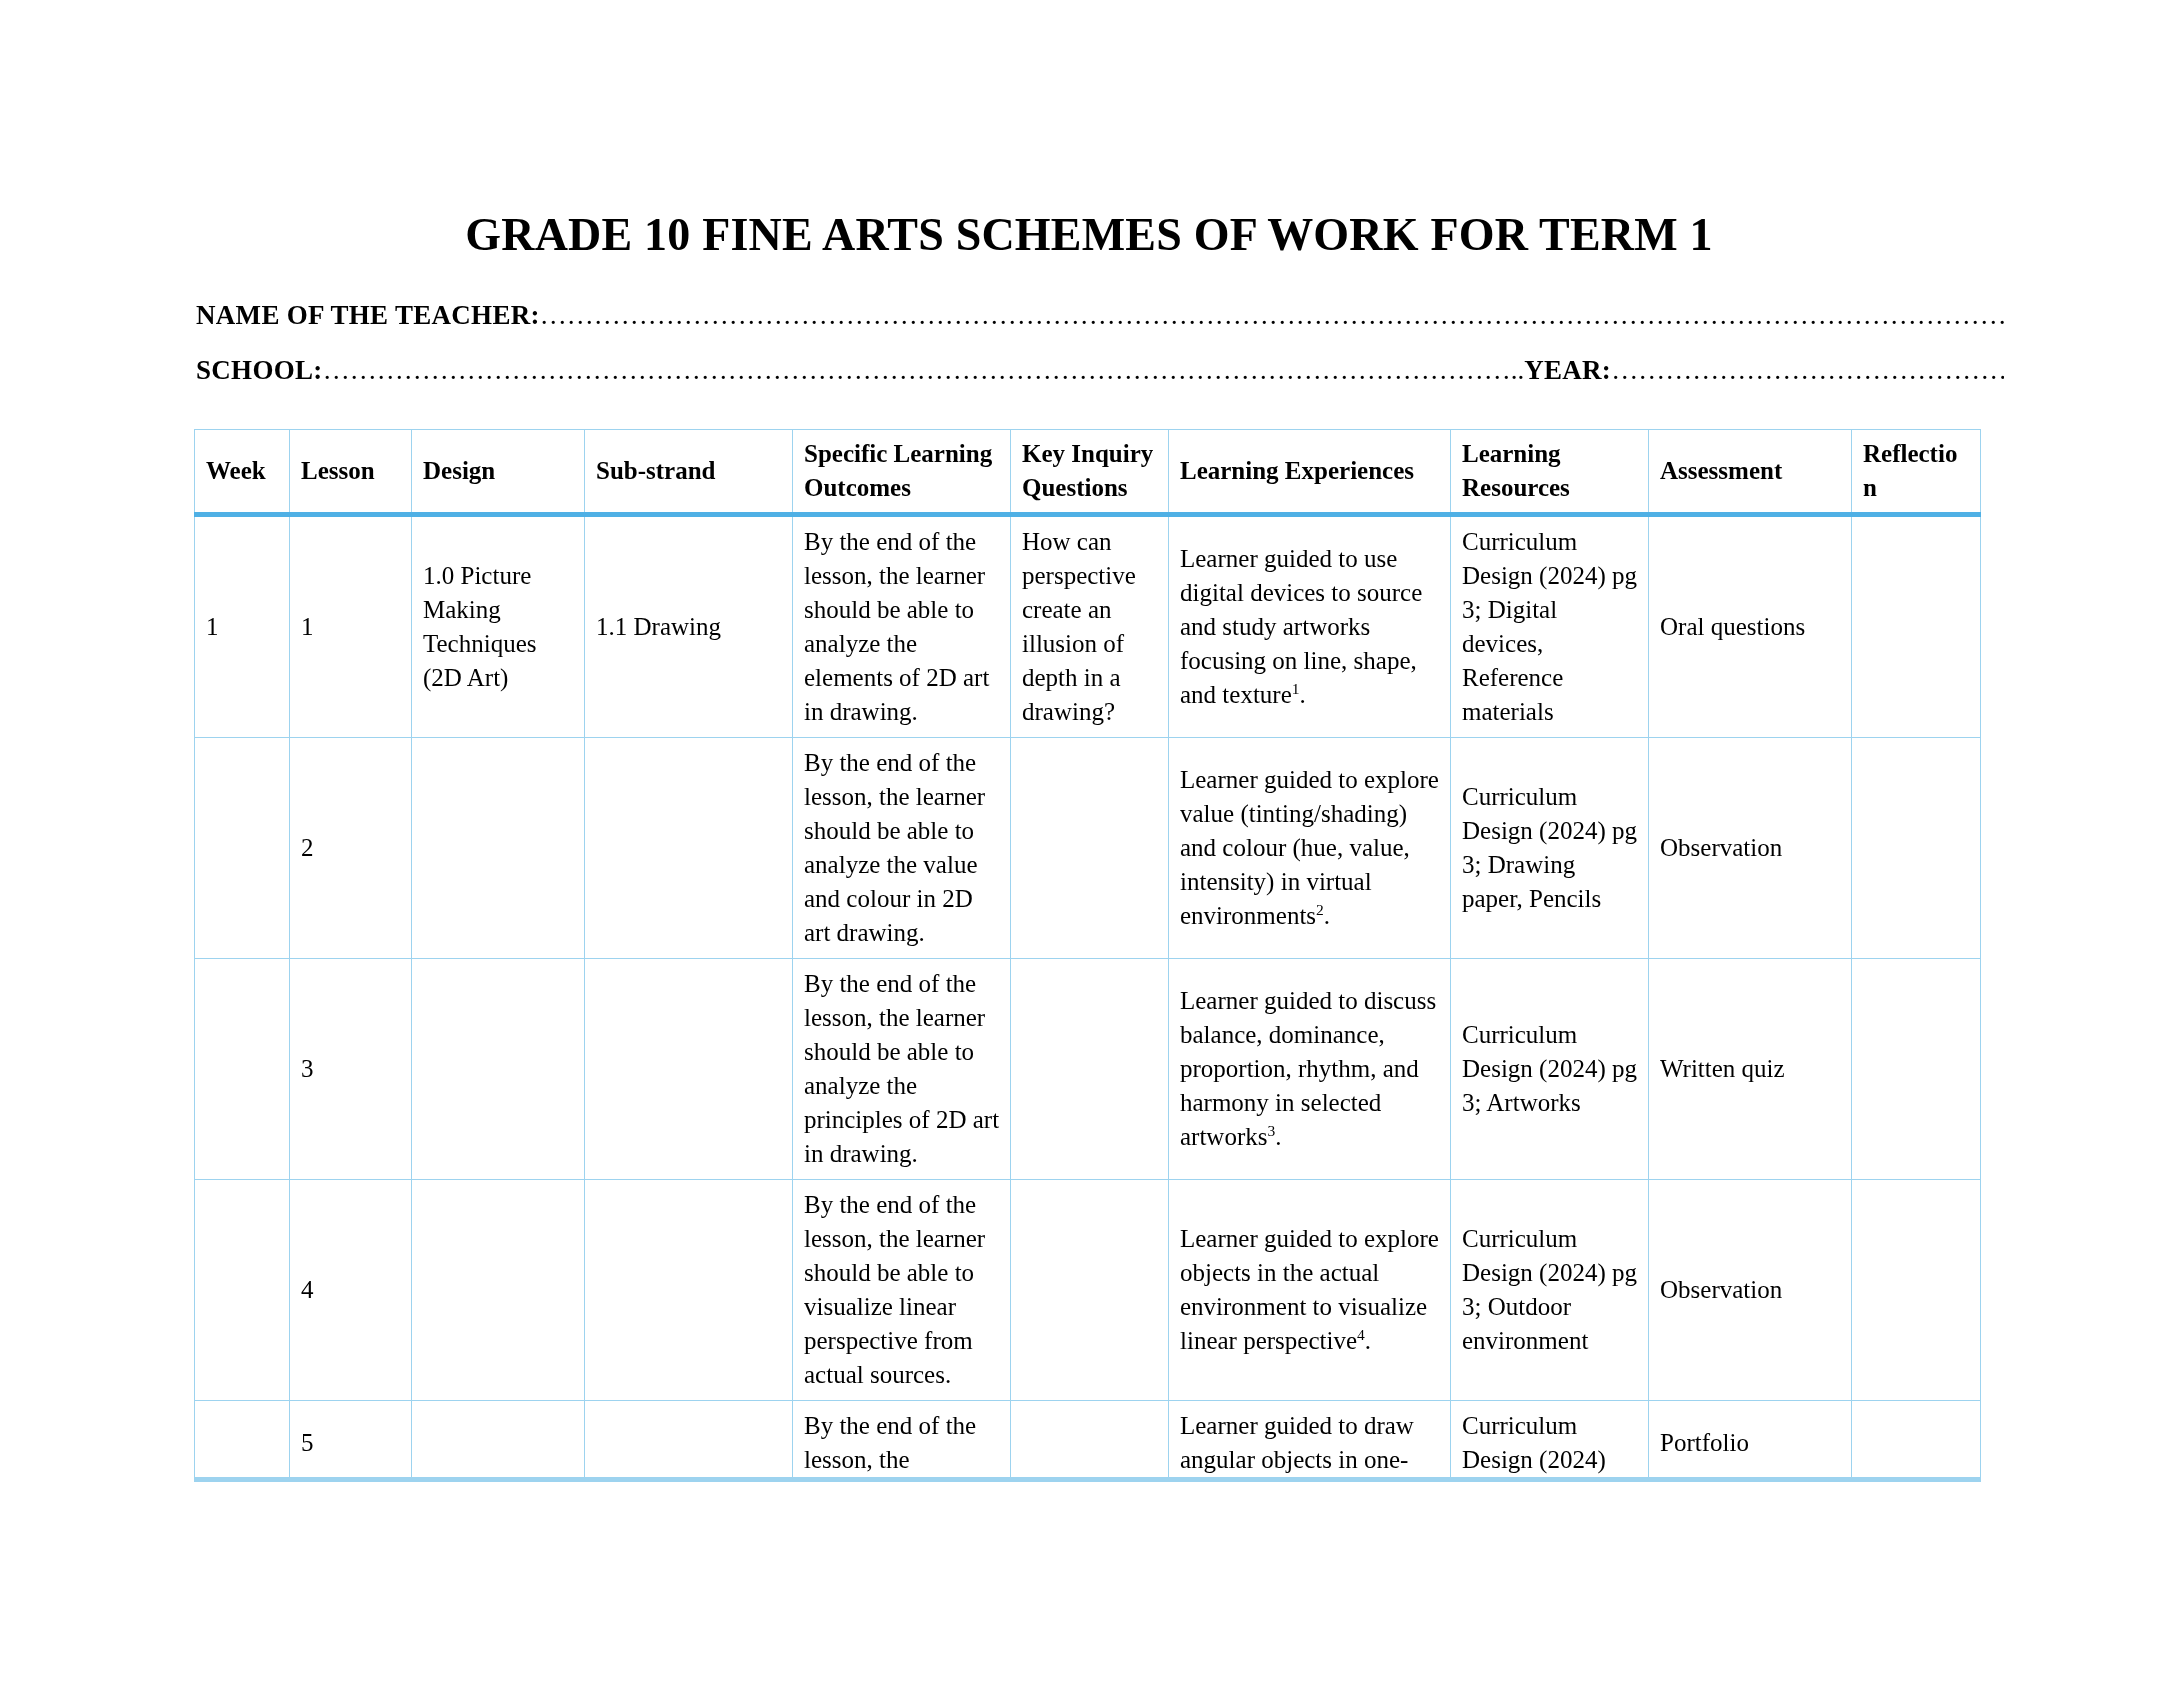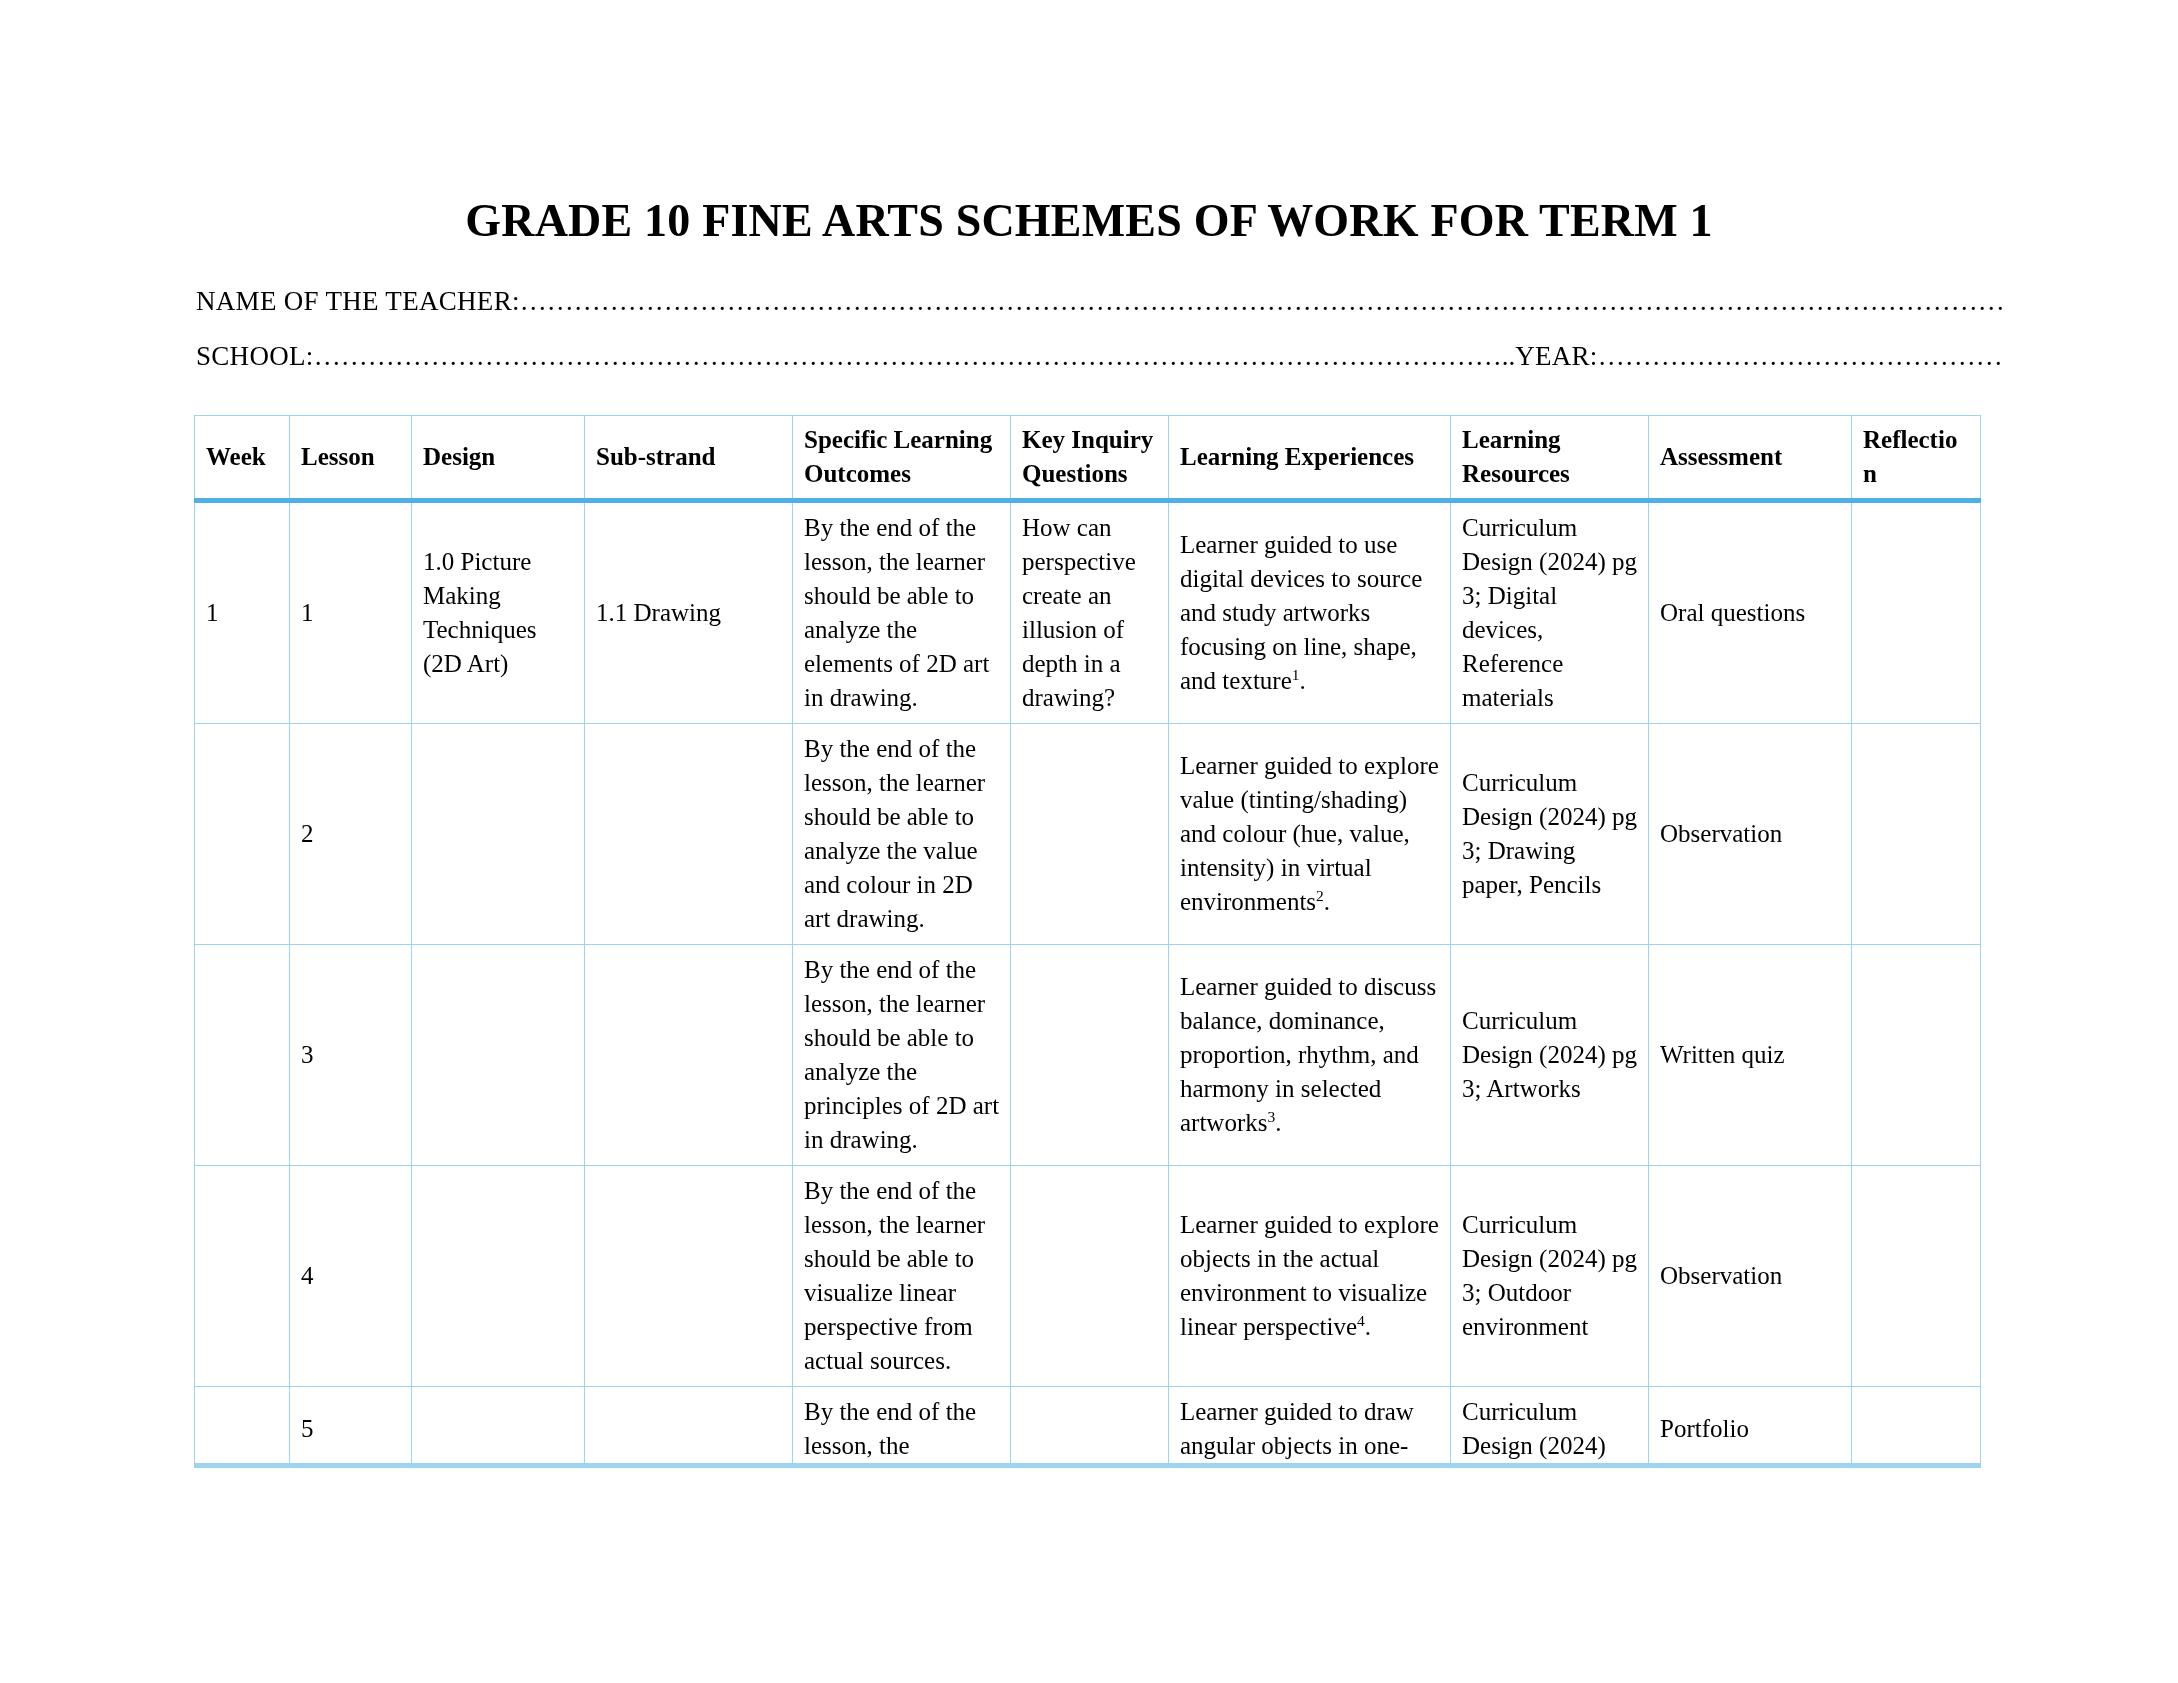--- a/index.html
+++ b/index.html
@@ -24,40 +24,40 @@
     box-sizing: border-box;
     padding: 0;
   }
 
   
   .doc-title {
     text-align: center;
     font-size: 46px;
     font-weight: bold;
     letter-spacing: 0.2px;
-    margin: 2px;
+    margin: 16px;
     padding-top: 196px;
     line-height: 1.0;
     white-space: nowrap;
   }
 
   
   .meta-block {
     margin-top: 44px;
     padding-left: 196px;
     padding-right: 174px;
   }
   .meta-line {
     font-size: 27px;
     line-height: 1.0;
     margin: 0 0 28px 0;
     white-space: nowrap;
     overflow: hidden;
   }
-  .meta-line .lbl { letter-spacing: 0.3px; }
+  .meta-line .lbl { letter-spacing: 0.3px; font-weight: bold; }
   .dots { letter-spacing: 0px; }
 
   
   .table-wrap {
     position: absolute;
     left: 194px;
     top: 413px;
     width: 1786px;
   }
   table.sow {

